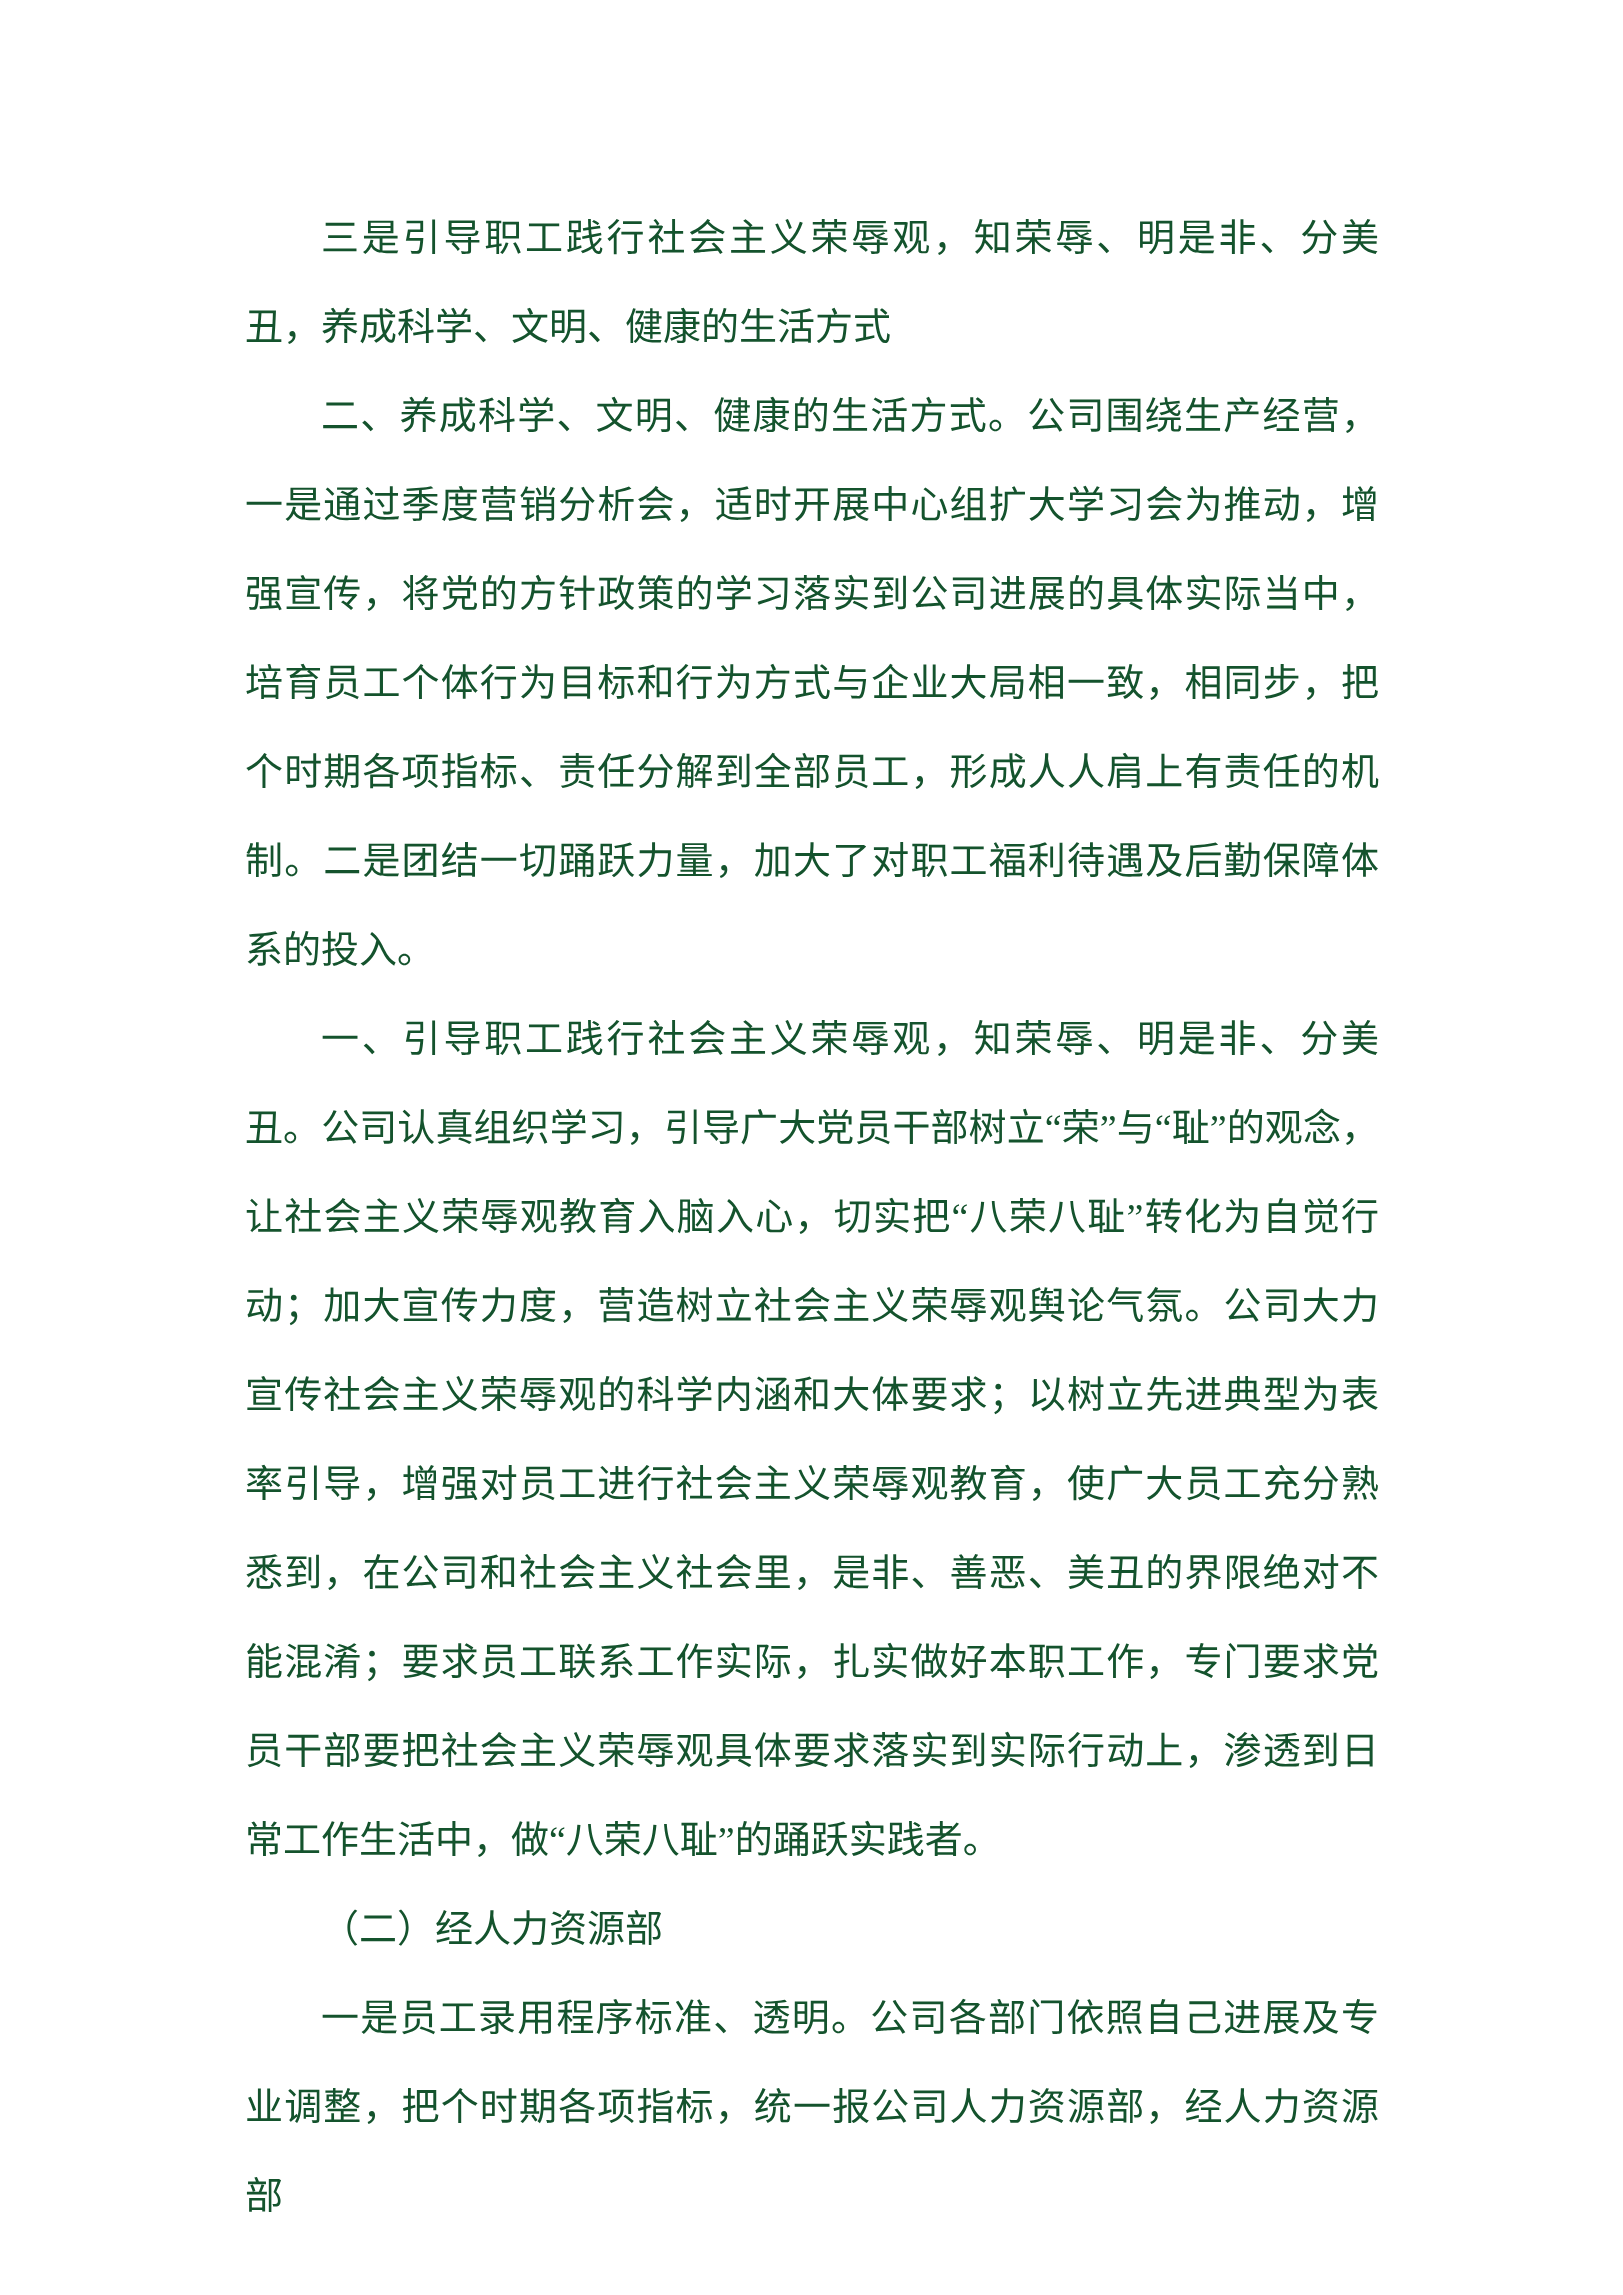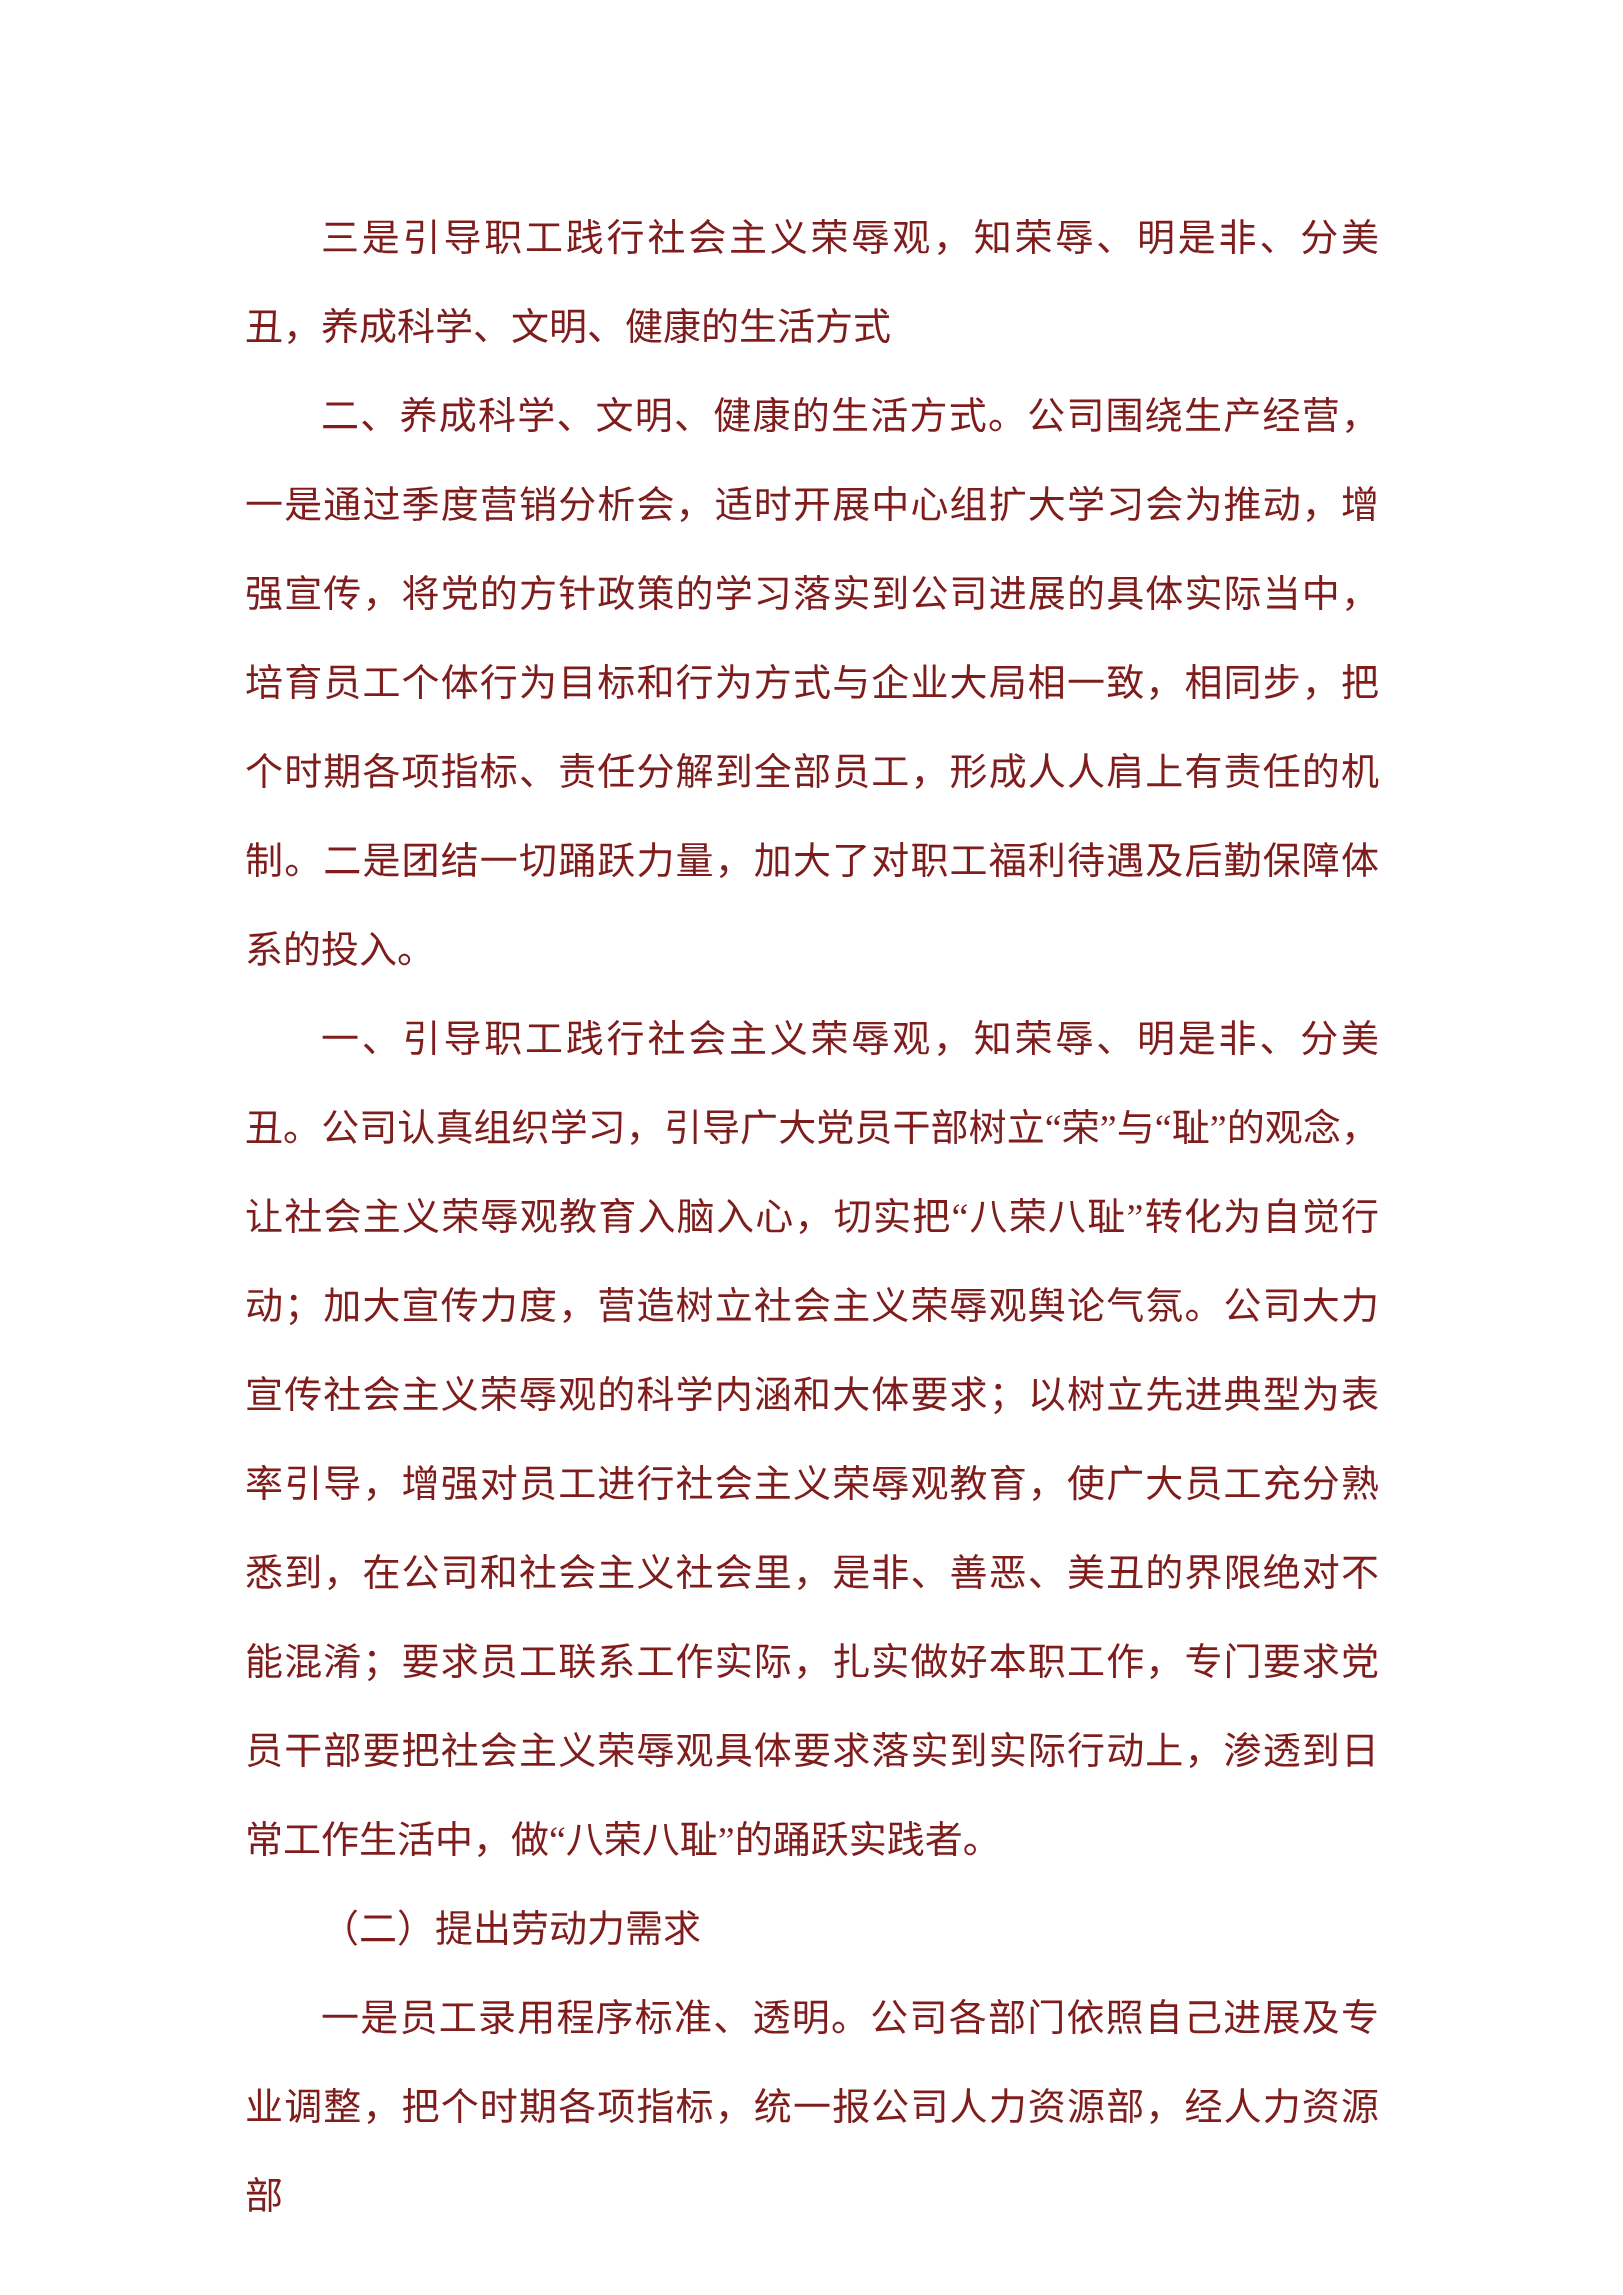--- a/index.html
+++ b/index.html
@@ -15,33 +15,33 @@
   }
   .page {
     position: absolute;
     left: 245px;
     top: 194px;
     width: 1134px;
   }
   .para {
     margin: 0;
     padding: 0;
-    color: #7f1d1d;
+    color: #14532d;
     font-family: "Liberation Serif", "DejaVu Serif", serif;
     font-size: 38px;
     line-height: 89px;
     text-align: justify;
     text-indent: 2em;
     word-break: break-all;
     overflow-wrap: break-word;
   }
 </style>
 </head>
 <body style="background: rgb(255, 255, 255);">
 
 <div class="page">
   <p class="para">三是引导职工践行社会主义荣辱观，知荣辱、明是非、分美丑，养成科学、文明、健康的生活方式</p>
   <p class="para">二、养成科学、文明、健康的生活方式。公司围绕生产经营，一是通过季度营销分析会，适时开展中心组扩大学习会为推动，增强宣传，将党的方针政策的学习落实到公司进展的具体实际当中，培育员工个体行为目标和行为方式与企业大局相一致，相同步，把个时期各项指标、责任分解到全部员工，形成人人肩上有责任的机制。二是团结一切踊跃力量，加大了对职工福利待遇及后勤保障体系的投入。</p>
   <p class="para">一、引导职工践行社会主义荣辱观，知荣辱、明是非、分美丑。公司认真组织学习，引导广大党员干部树立“荣”与“耻”的观念，让社会主义荣辱观教育入脑入心，切实把“八荣八耻”转化为自觉行动；加大宣传力度，营造树立社会主义荣辱观舆论气氛。公司大力宣传社会主义荣辱观的科学内涵和大体要求；以树立先进典型为表率引导，增强对员工进行社会主义荣辱观教育，使广大员工充分熟悉到，在公司和社会主义社会里，是非、善恶、美丑的界限绝对不能混淆；要求员工联系工作实际，扎实做好本职工作，专门要求党员干部要把社会主义荣辱观具体要求落实到实际行动上，渗透到日常工作生活中，做“八荣八耻”的踊跃实践者。</p>
-  <p class="para">（二）提出劳动力需求</p>
+  <p class="para">（二）经人力资源部</p>
   <p class="para">一是员工录用程序标准、透明。公司各部门依照自己进展及专业调整，把个时期各项指标，统一报公司人力资源部，经人力资源部</p>
 </div>
 
 
 </body></html>

